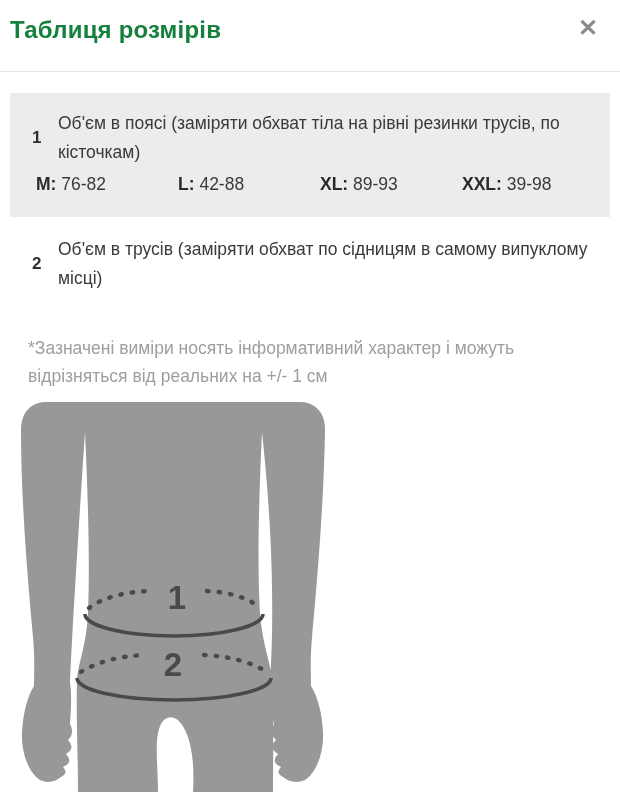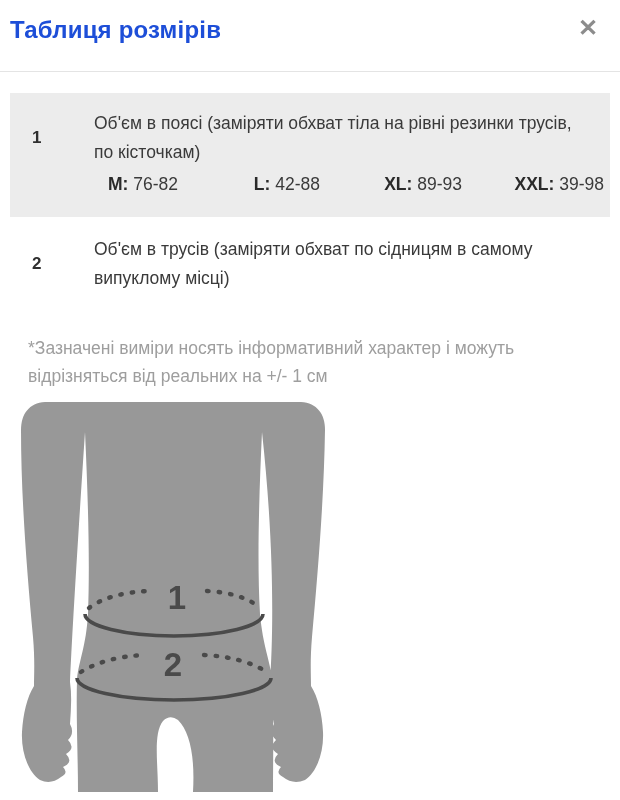--- a/index.html
+++ b/index.html
@@ -5,21 +5,21 @@
   * { box-sizing: border-box; margin: 0; padding: 0; }
   html, body { width: 620px; height: 800px; background: #ffffff; overflow: hidden; }
   body { font-family: "Liberation Sans", "DejaVu Sans", sans-serif; color: #3a3a3a; }
 
   .modal { width: 620px; height: 800px; background: #fff; position: relative; }
 
   
   .modal-header { position: relative; height: 72px; border-bottom: 1px solid #e4e4e4; }
   .modal-title {
     position: absolute; left: 10px; top: 16px;
-    font-size: 24px; font-weight: bold; color: #1d4ed8; letter-spacing: .2px;
+    font-size: 24px; font-weight: bold; color: #15803d; letter-spacing: .2px;
   }
   .close-btn {
     position: absolute; right: 16px; top: 12px;
     width: 32px; height: 32px; border: none; background: transparent;
     font-size: 24px; font-weight: bold; color: #8c8c8c; line-height: 32px;
     text-align: center; cursor: pointer;
   }
 
   
   .size-row { padding: 14px 18px 14px 18px; }
@@ -28,26 +28,26 @@
     background: #ececec;
     padding: 16px 20px 18px 18px;
   }
   .size-row.plain { margin: 2px 10px 0 10px; padding-top: 16px; }
 
   .row-head { display: flex; align-items: stretch; }
   .row-num {
     width: 30px; flex: 0 0 30px; display: flex; align-items: center;
     font-size: 17px; font-weight: bold; color: #2f2f2f; padding-left: 4px;
   }
-  .row-desc { flex: 1; font-size: 17.5px; line-height: 29px; color: #3a3a3a; margin-left: 36px; }
+  .row-desc { flex: 1; font-size: 17.5px; line-height: 29px; color: #3a3a3a; }
 
   .row-sizes {
     display: grid; grid-template-columns: 142px 142px 142px 142px;
     margin-top: 3px; padding-left: 8px;
-    font-size: 17.5px; line-height: 29px; color: #3a3a3a; text-align: right;
+    font-size: 17.5px; line-height: 29px; color: #3a3a3a;
   }
   .row-sizes .sz b { font-weight: bold; color: #2a2a2a; }
 
   
   .note {
     margin: 27px 0 0 28px; max-width: 528px;
     font-size: 17.5px; line-height: 28px; color: #9e9e9e;
   }
 
   

